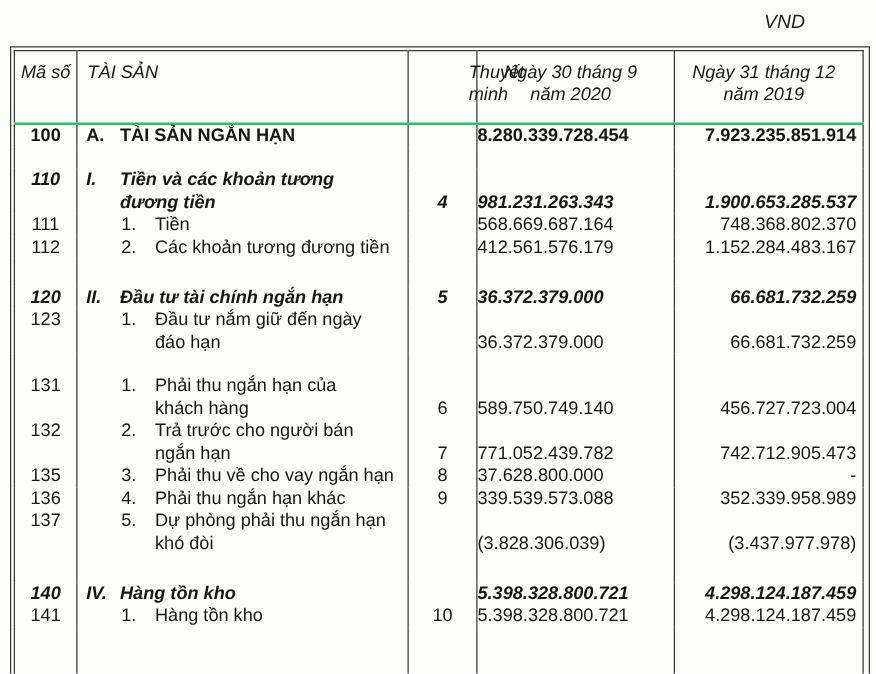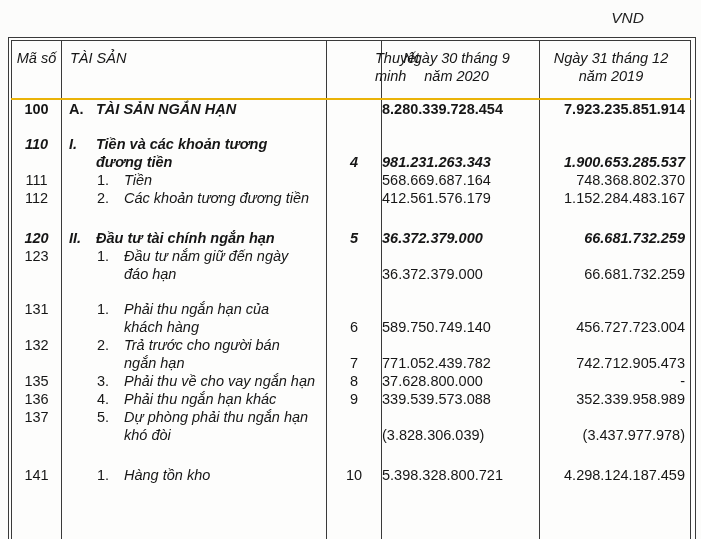--- a/index.html
+++ b/index.html
@@ -29,42 +29,42 @@
     width:679px; border:1px solid #3a3a3a;
     font-size:14.5px; line-height:18px; color:#161616;
   }
   col.c-code  { width:50px; }
   col.c-asset { width:265px; }
   col.c-note  { width:55px; }
   col.c-2020  { width:158px; }
   col.c-2019  { width:151px; }
 
   td + td, th + th { border-left:1.2px solid #3a3a3a; }
-  thead tr { border-bottom:2px solid #eab308; }
+  thead tr { border-bottom:2px solid #22c55e; }
 
   th {
     font-style:italic; font-weight:normal; font-size:14.5px;
     vertical-align:top; padding-top:8px; height:58px;
     white-space:pre-line;
   }
   th.h-code  { text-align:center; }
   th.h-asset { text-align:left; padding-left:8px; }
   th.h-note  { text-align:center;padding-left:48px; }
   th.h-2020, th.h-2019 { text-align:center; padding-right:8px; }
 
   td { padding:0; }
   td.code  { text-align:center; vertical-align:top; }
   td.asset { vertical-align:top; padding-left:7px; }
   td.note  { text-align:center; vertical-align:bottom; }
   td.v2020 { vertical-align:bottom; padding-right:8px; }
   td.v2019 { text-align:right; vertical-align:bottom; padding-right:5px; }
 
   .lbl { display:flex; align-items:flex-start; }
   .lbl .pre { flex:0 0 27px; }
-  .lbl .txt { white-space:pre-line;font-style:italic; }
+  .lbl .txt { white-space:pre-line; }
   tr.item .lbl { margin-left:28px; }
 
   tr.major { font-weight:bold; }
   tr.section { font-weight:bold; font-style:italic; }
   tr.first td { padding-top:0; }
   tr.gap { height:17px; }
   tr.gap.lg { height:22px; }
   tr.filler { height:70px; }
 </style>
 </head>
@@ -254,20 +254,32 @@
             <td class="v2020">(3.828.306.039)</td>
             <td class="v2019">(3.437.977.978)</td>
           </tr>
           <tr class="gap lg">
             <td class="code"></td>
             <td class="asset"></td>
             <td class="note"></td>
             <td class="v2020"></td>
             <td class="v2019"></td>
           </tr>
+          <tr class="section">
+            <td class="code">140</td>
+            <td class="asset">
+              <div class="lbl">
+                <span class="pre">IV.</span>
+                <span class="txt">Hàng tồn kho</span>
+              </div>
+            </td>
+            <td class="note"></td>
+            <td class="v2020">5.398.328.800.721</td>
+            <td class="v2019">4.298.124.187.459</td>
+          </tr>
           <tr class="item">
             <td class="code">141</td>
             <td class="asset">
               <div class="lbl">
                 <span class="pre">1.</span>
                 <span class="txt">Hàng tồn kho</span>
               </div>
             </td>
             <td class="note">10</td>
             <td class="v2020">5.398.328.800.721</td>

